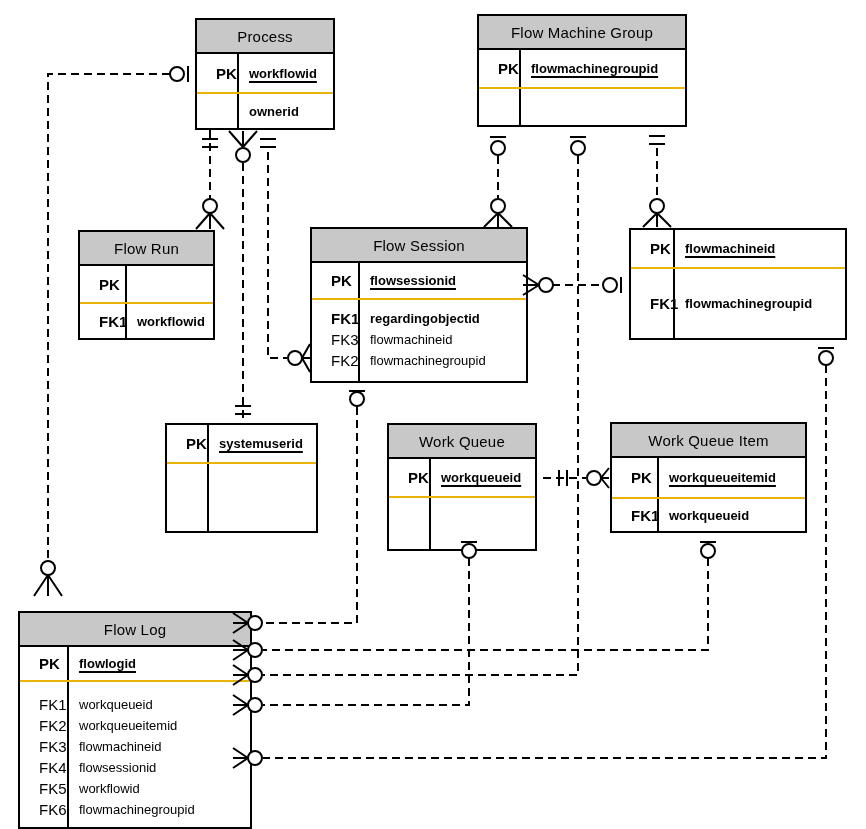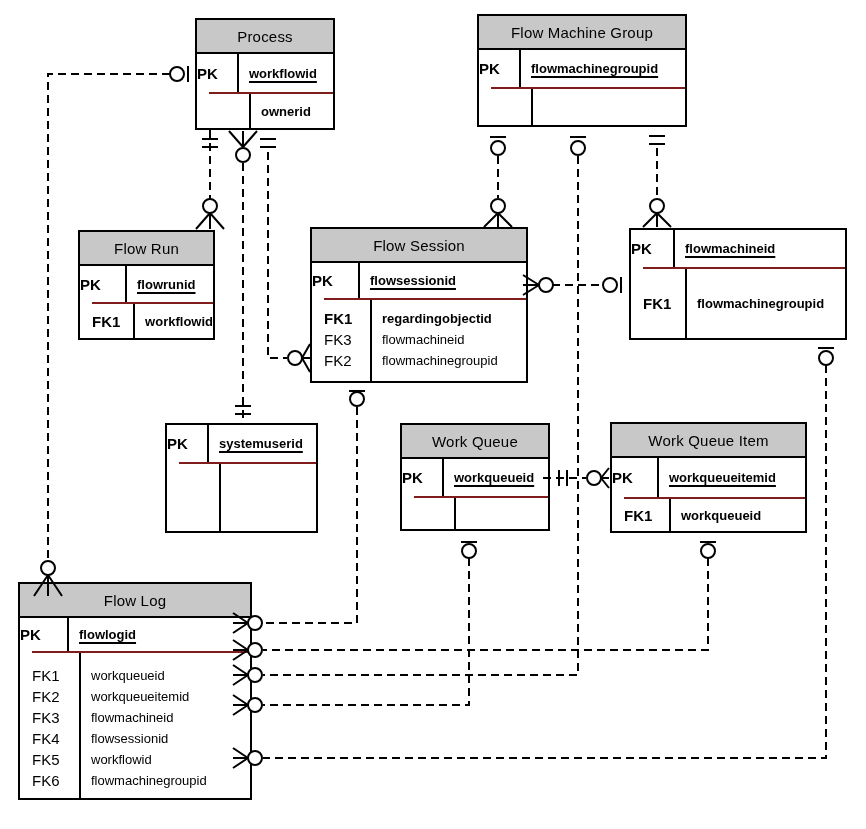--- a/index.html
+++ b/index.html
@@ -11,23 +11,23 @@
   .entity{
     position:absolute;border:2px solid #000;background:#fff;
     box-sizing:border-box;display:flex;flex-direction:column;z-index:1;justify-content:space-between;
   }
   .hdr{
     height:32px;flex:0 0 32px;background:#c8c8c8;border-bottom:2px solid #000;
     display:flex;align-items:center;justify-content:center;
     font-size:15px;letter-spacing:.2px;
   }
   .sec{display:flex;flex:0 0 auto;}
-  .sec.body{border-top:2px solid #7f1d1d;flex:1 1 auto;margin-left:12px;}
+  .sec.body{border-top:2px solid #eab308;flex:1 1 auto;}
   .kc{
-    box-sizing:border-box;border-right:2px solid #000;padding-left:0;
+    box-sizing:border-box;border-right:2px solid #000;padding-left:19px;
     display:flex;flex-direction:column;justify-content:center;
     font-size:15px;line-height:21px;
   }
   .ac{
     flex:1;padding-left:10px;display:flex;flex-direction:column;justify-content:center;
     font-size:13px;line-height:21px;white-space:nowrap;
   }
   .multiline .kc,.multiline .ac{justify-content:flex-start;padding-top:8px;}
   .b{font-weight:bold;}
   .u{text-decoration:underline;text-decoration-thickness:2px;text-underline-offset:3px;}
@@ -62,21 +62,20 @@
     <div class="sec body">
       <div class="kc" style="width:42px"></div>
       <div class="ac"></div>
     </div>
   </div>
 
   <div class="entity" style="left:78px;top:230px;width:137px;height:110px">
     <div class="hdr">Flow Run</div>
     <div class="sec" style="height:36px">
       <div class="kc b" style="width:47px">PK</div>
-      <div class="ac b u">flowrunid</div>
     </div>
     <div class="sec body">
       <div class="kc b" style="width:47px">FK1</div>
       <div class="ac b">workflowid</div>
     </div>
   </div>
 
   <div class="entity" style="left:310px;top:227px;width:218px;height:156px">
     <div class="hdr">Flow Session</div>
     <div class="sec" style="height:35px">
@@ -112,21 +111,21 @@
     <div class="sec" style="height:37px">
       <div class="kc b" style="width:42px">PK</div>
       <div class="ac b u">systemuserid</div>
     </div>
     <div class="sec body">
       <div class="kc" style="width:42px"></div>
       <div class="ac"></div>
     </div>
   </div>
 
-  <div class="entity" style="left:400px;top:423px;width:150px;height:108px">
+  <div class="entity" style="left:387px;top:423px;width:150px;height:128px">
     <div class="hdr">Work Queue</div>
     <div class="sec" style="height:37px">
       <div class="kc b" style="width:42px">PK</div>
       <div class="ac b u">workqueueid</div>
     </div>
     <div class="sec body">
       <div class="kc" style="width:42px"></div>
       <div class="ac"></div>
     </div>
   </div>
@@ -136,21 +135,21 @@
     <div class="sec" style="height:39px">
       <div class="kc b" style="width:47px">PK</div>
       <div class="ac b u">workqueueitemid</div>
     </div>
     <div class="sec body">
       <div class="kc b" style="width:47px">FK1</div>
       <div class="ac b">workqueueid</div>
     </div>
   </div>
 
-  <div class="entity" style="left:18px;top:582px;width:234px;height:218px">
+  <div class="entity" style="left:18px;top:611px;width:234px;height:218px">
     <div class="hdr">Flow Log</div>
     <div class="sec" style="height:33px">
       <div class="kc b" style="width:49px">PK</div>
       <div class="ac b u">flowlogid</div>
     </div>
     <div class="sec body multiline">
       <div class="kc" style="width:49px;padding-top:12px">
         <span>FK1</span>
         <span>FK2</span>
         <span>FK3</span>

